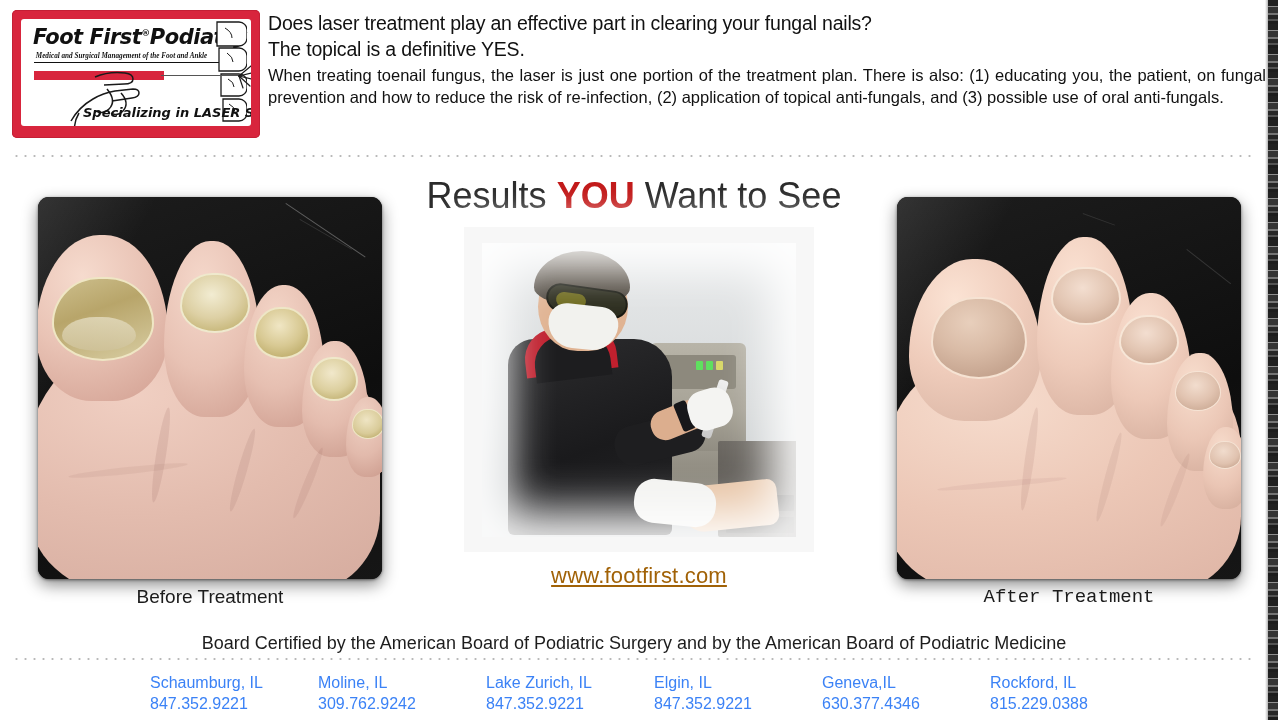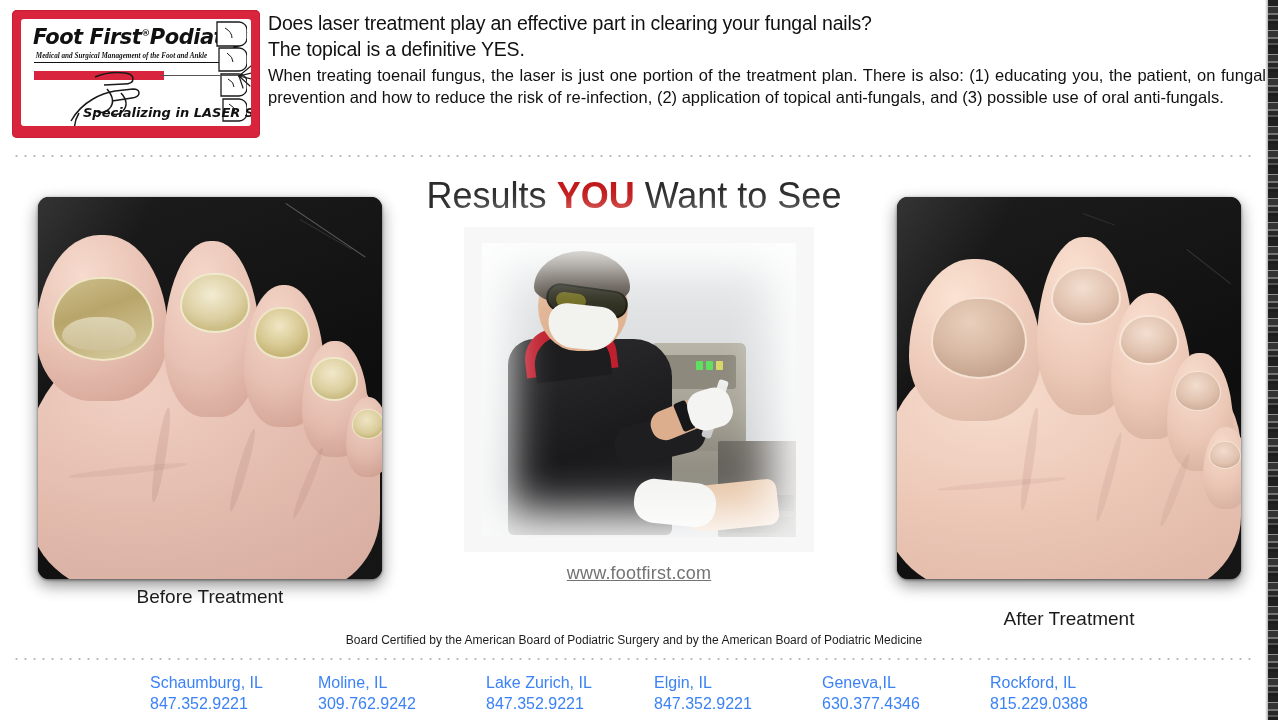--- a/index.html
+++ b/index.html
@@ -107,21 +107,21 @@
   .toe{position:absolute;border-radius:48% 48% 42% 42%/60% 60% 40% 40%;}
   .nail{position:absolute;border-radius:46% 46% 50% 50%/55% 55% 45% 45%;}
   .sole{position:absolute;border-radius:42% 38% 22% 26%/48% 44% 30% 32%;}
   .crease{position:absolute;background:rgba(150,105,95,.30);border-radius:50%;}
 
   .cap{
     position:absolute;width:344px;text-align:center;
     font-size:19px;color:#1b1b1b;
   }
   .cap-before{left:38px;top:586px;}
-  .cap-after{left:897px;top:608px;}
+  .cap-after{left:897px;top:586px;font-family:Liberation Mono, monospace;}
 
   
   .center-photo{
     position:absolute;left:464px;top:227px;width:350px;height:325px;
     background:#fff;
     box-shadow:0 0 26px 10px rgba(255,255,255,.95);
   }
   .cp-mat{position:absolute;inset:0;background:#f7f7f7;}
   .cp-img{
     position:absolute;left:18px;top:16px;width:314px;height:294px;overflow:hidden;
@@ -173,24 +173,24 @@
   .doc-glove2{position:absolute;left:152px;top:238px;width:82px;height:44px;
     background:#f3f3f1;border-radius:20px;transform:rotate(6deg);}
   .pt-foot{position:absolute;left:200px;top:240px;width:96px;height:46px;
     background:#e8c6a8;border-radius:22px 10px 10px 22px;transform:rotate(-6deg);}
   .handpiece{position:absolute;left:228px;top:136px;width:10px;height:60px;
     background:linear-gradient(180deg,#efefef,#c9c9c9);border-radius:3px;transform:rotate(18deg);}
 
   
   .site{
     position:absolute;left:464px;top:563px;width:350px;text-align:center;
-    font-size:18px;color:#737373;text-decoration:underline;letter-spacing:.2px;
+    font-size:22px;color:#a16207;text-decoration:underline;letter-spacing:.2px;
   }
   .cred1{position:absolute;left:0;top:611px;width:1268px;text-align:center;font-size:16px;color:#1d1d1d;}
-  .cred2{position:absolute;left:0;top:633px;width:1268px;text-align:center;font-size:12px;color:#1d1d1d;}
+  .cred2{position:absolute;left:0;top:633px;width:1268px;text-align:center;font-size:18px;color:#1d1d1d;}
 
   
   .locations{
     position:absolute;left:150px;top:672px;width:980px;
     display:flex;justify-content:space-between;align-items:flex-start;
   }
   .loc{width:140px;color:#3b82f6;}
   .loc .city{font-size:16px;line-height:21px;}
   .loc .phone{font-size:16px;line-height:21px;}
 </style>

